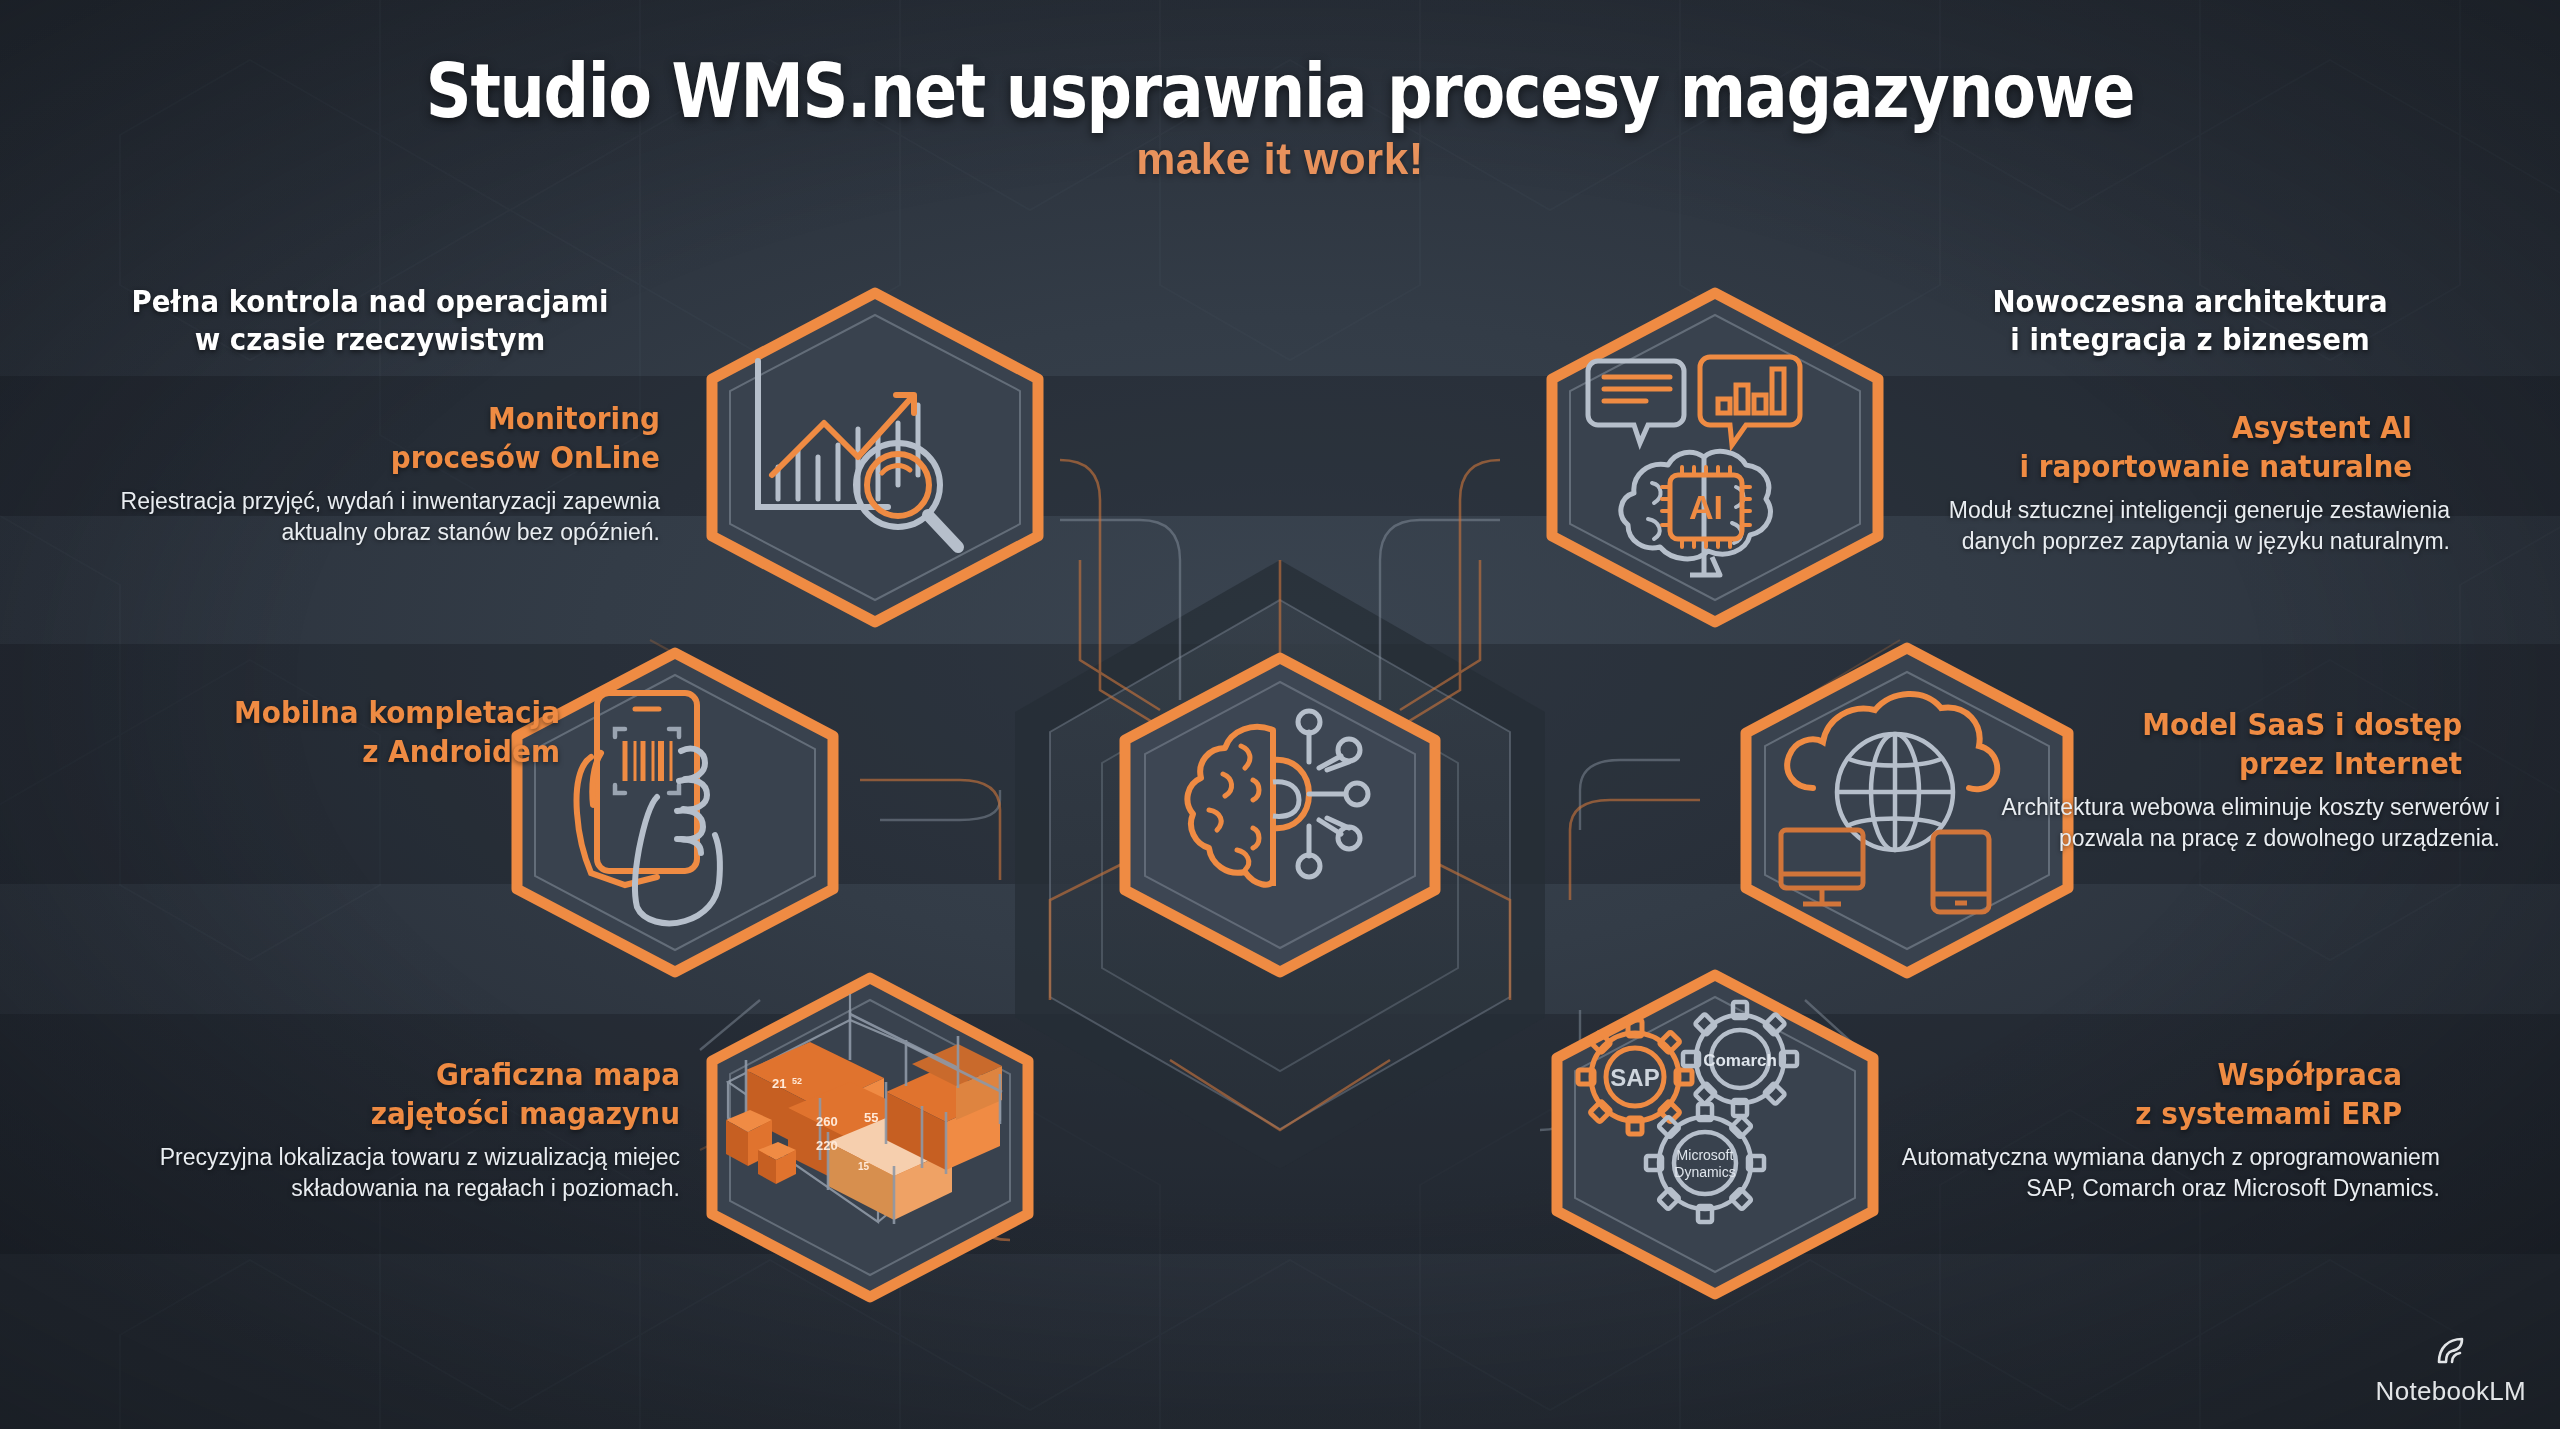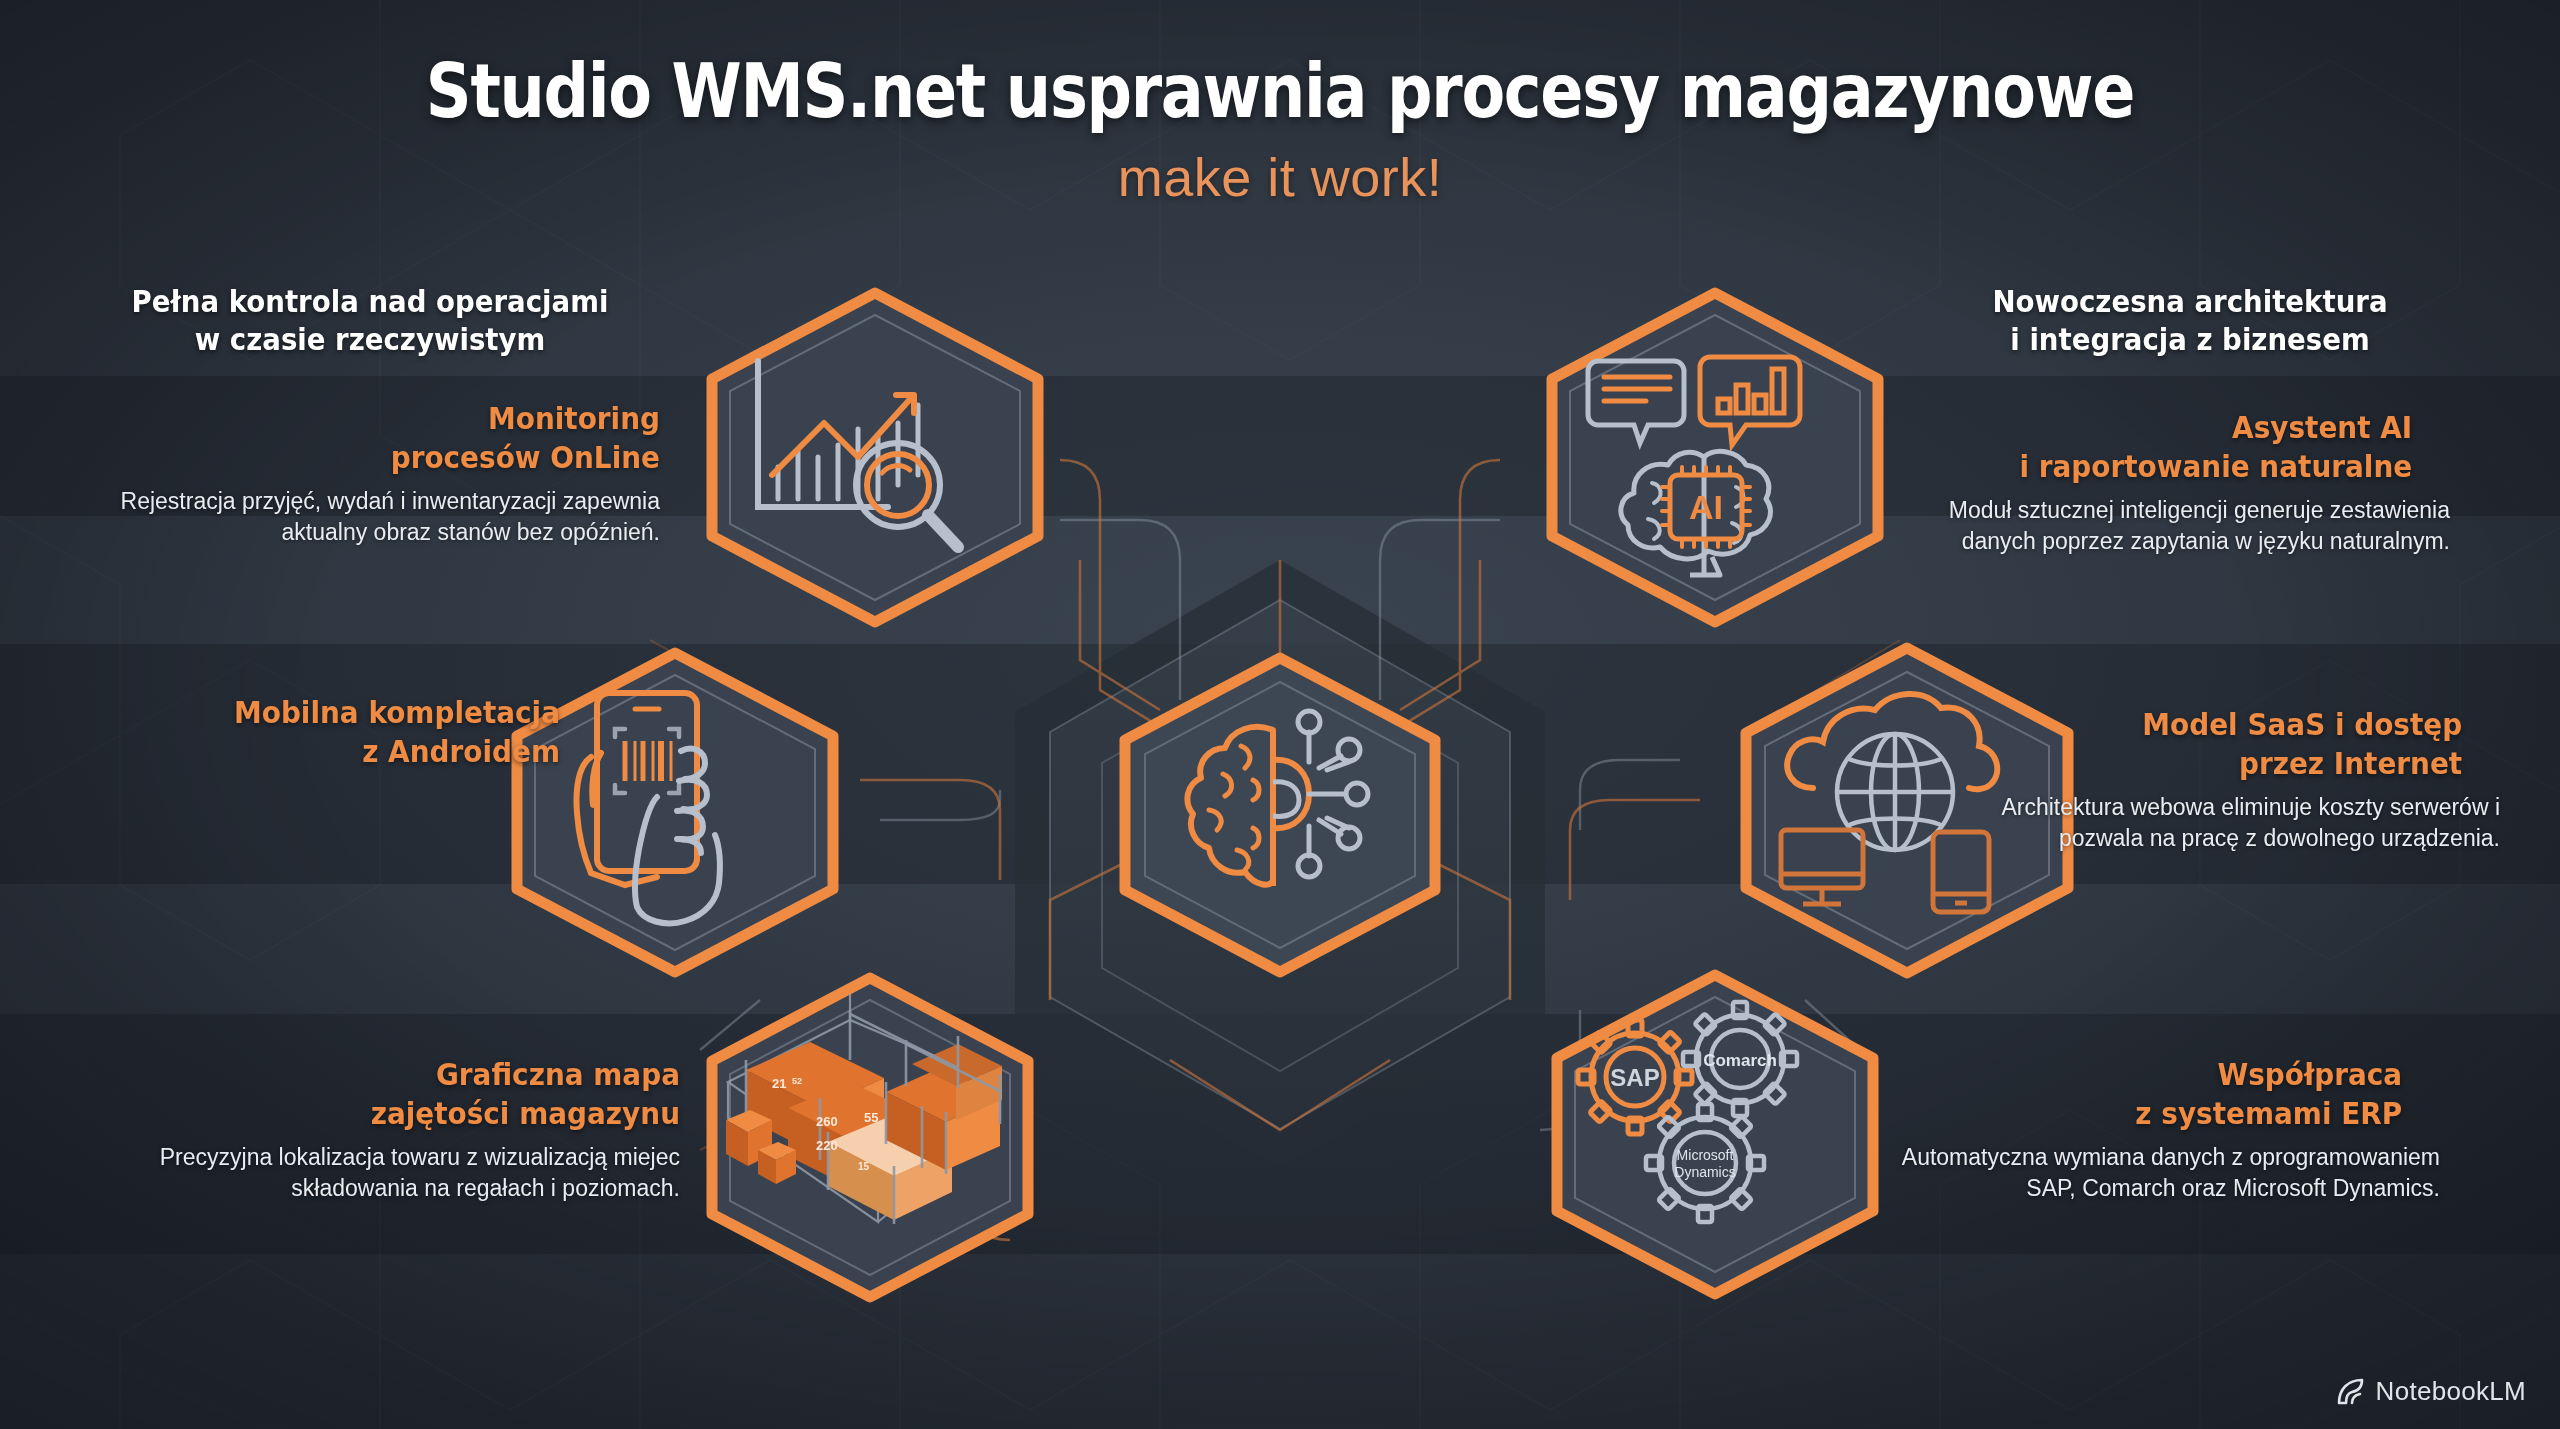--- a/index.html
+++ b/index.html
@@ -42,24 +42,23 @@
     font-family:"DejaVu Sans", sans-serif;
     font-weight:700;
     font-size:74px;
     letter-spacing:-1.5px;
     color:#ffffff;
     transform:scaleX(.86);
     text-shadow:0 3px 10px rgba(0,0,0,.55);
     white-space:nowrap;
   }
   .subtitle {
-    margin-top:12px;
-    font-size:54px;
+    font-size:44px;
     color:#e8925c;
-    font-weight:400;
+    font-weight:700;
     letter-spacing:.5px;
     text-shadow:0 2px 6px rgba(0,0,0,.4);
   }
 
   
   .sect-head {
     position:absolute; z-index:40;
     font-family:"DejaVu Sans", sans-serif;
     font-weight:700; font-size:30px; line-height:1.28;
     color:#ffffff;
@@ -100,21 +99,21 @@
   .f-erp     { top:1055px; right:120px; width:540px; }
 
   
   .hex { position:absolute; z-index:30; }
   .hex svg { display:block; overflow:visible; }
 
   
   .watermark {
     position:absolute; right:34px; bottom:22px; z-index:60;
     display:flex; align-items:center; gap:10px;
-    color:#f2f4f6; opacity:.93;
+    color:#f2f4f6; opacity:.93;flex-direction:column;
   }
   .watermark .wm-label { font-size:26px; letter-spacing:.3px; }
 </style>
 </head>
 <body>
 
 <div id="stage">
 
   <svg class="bgpattern" viewBox="0 0 2560 1429" preserveAspectRatio="none">
     <defs>

